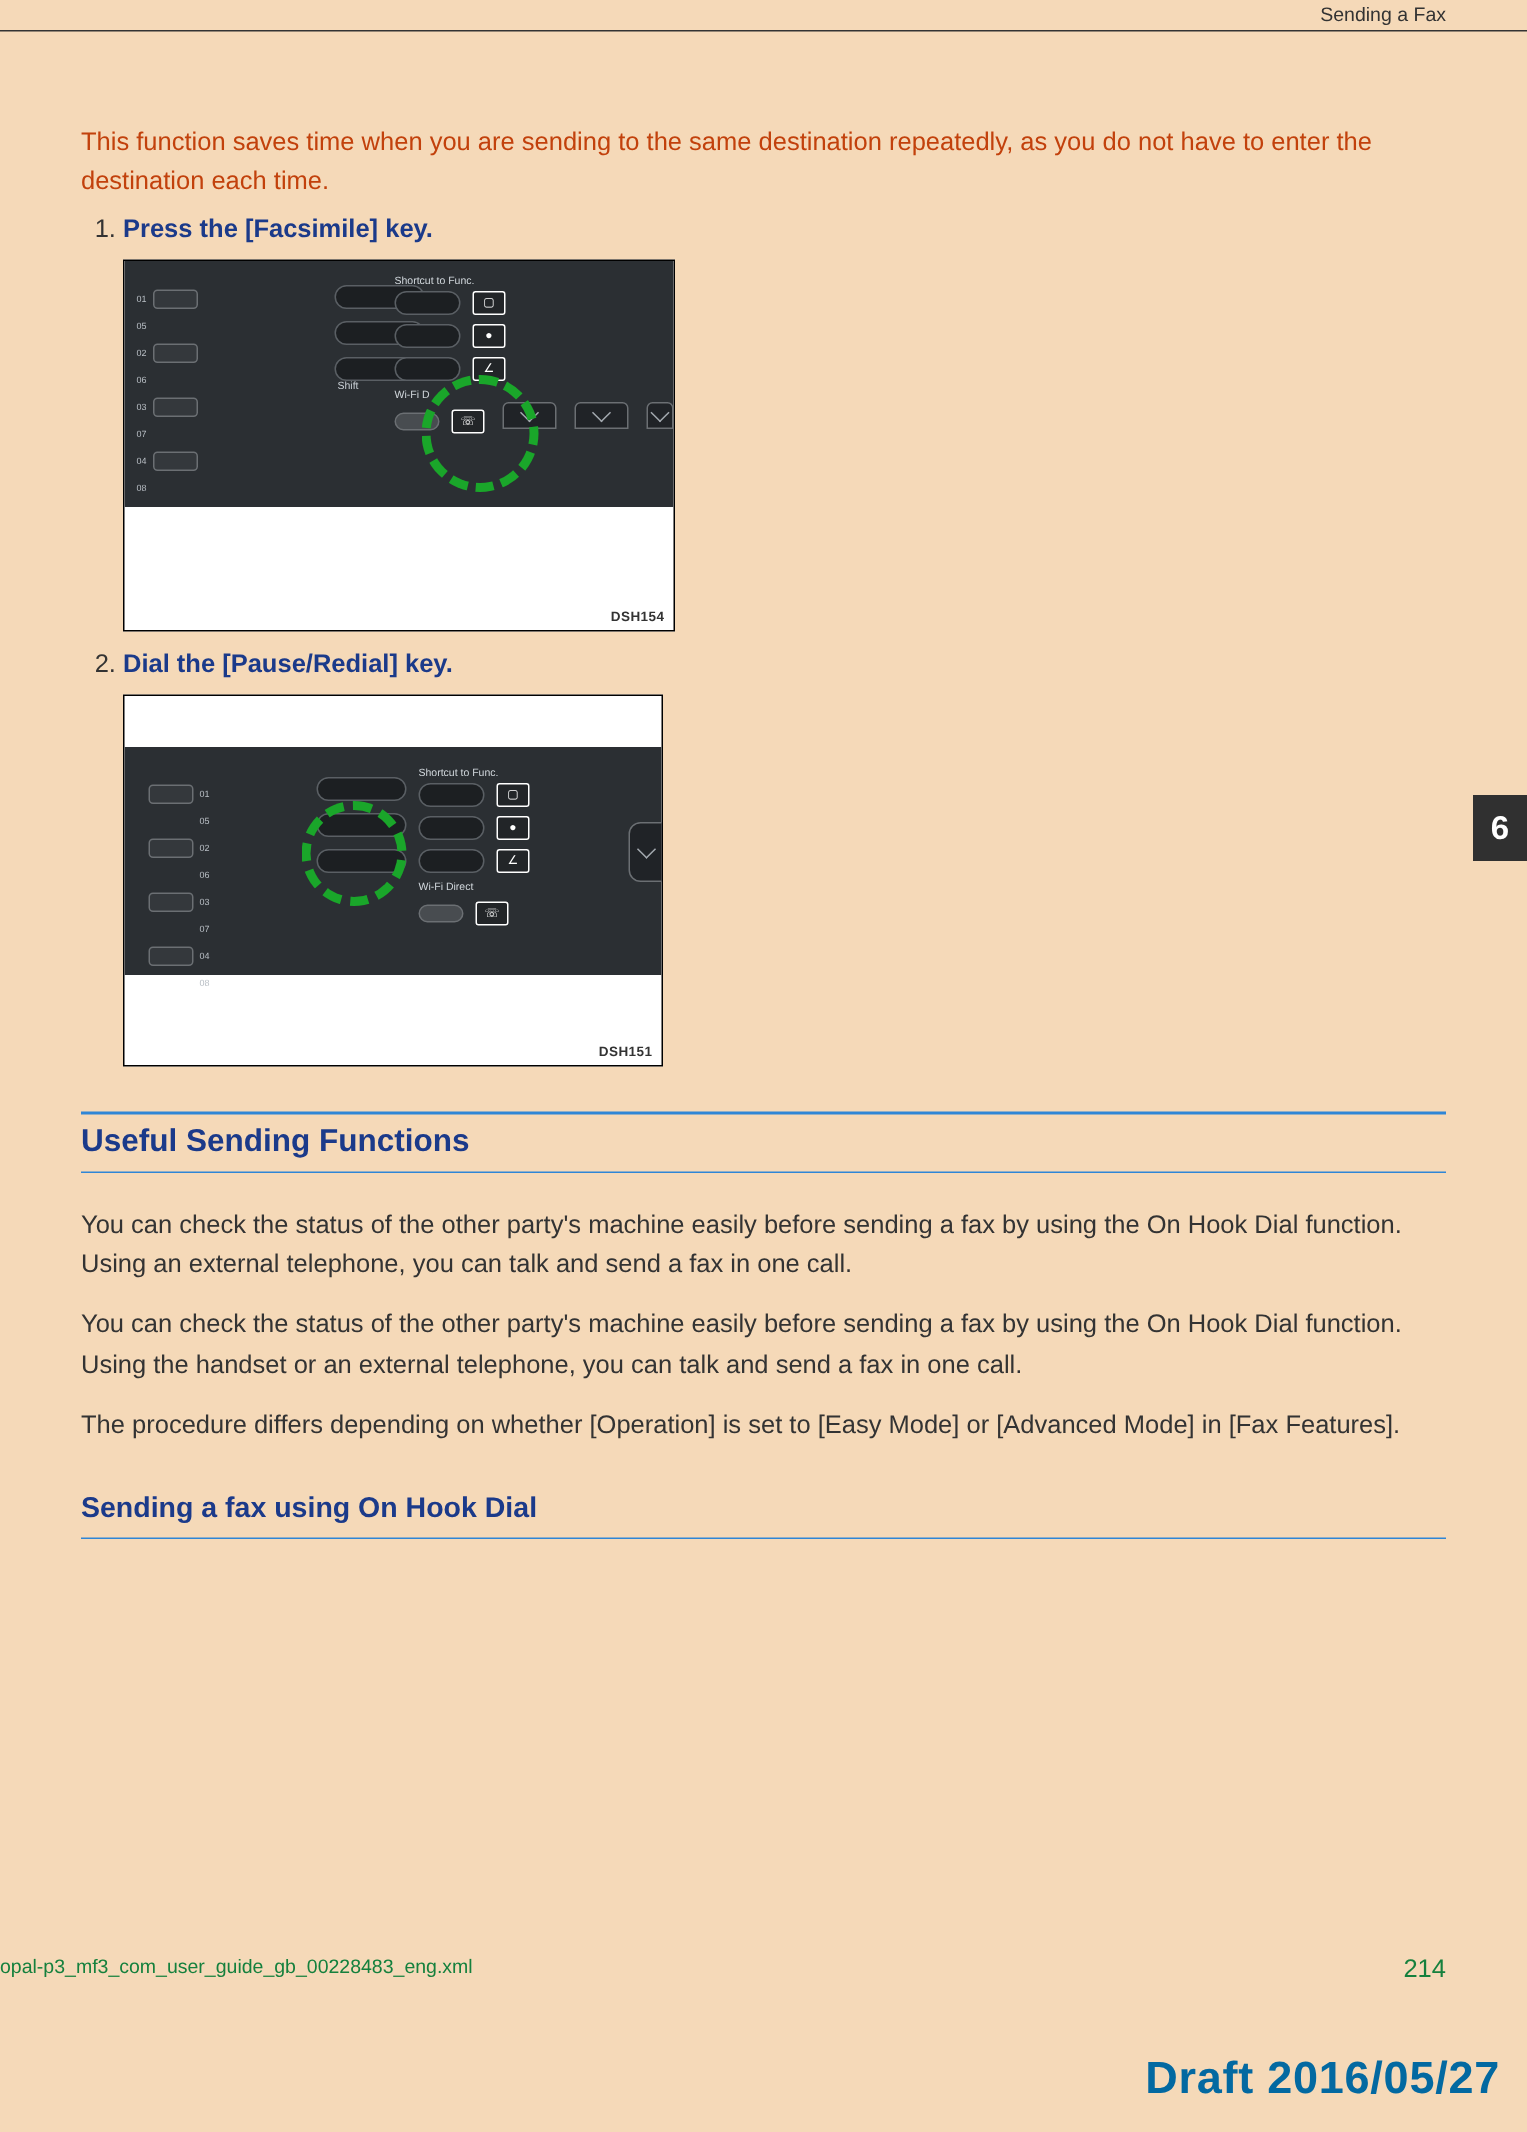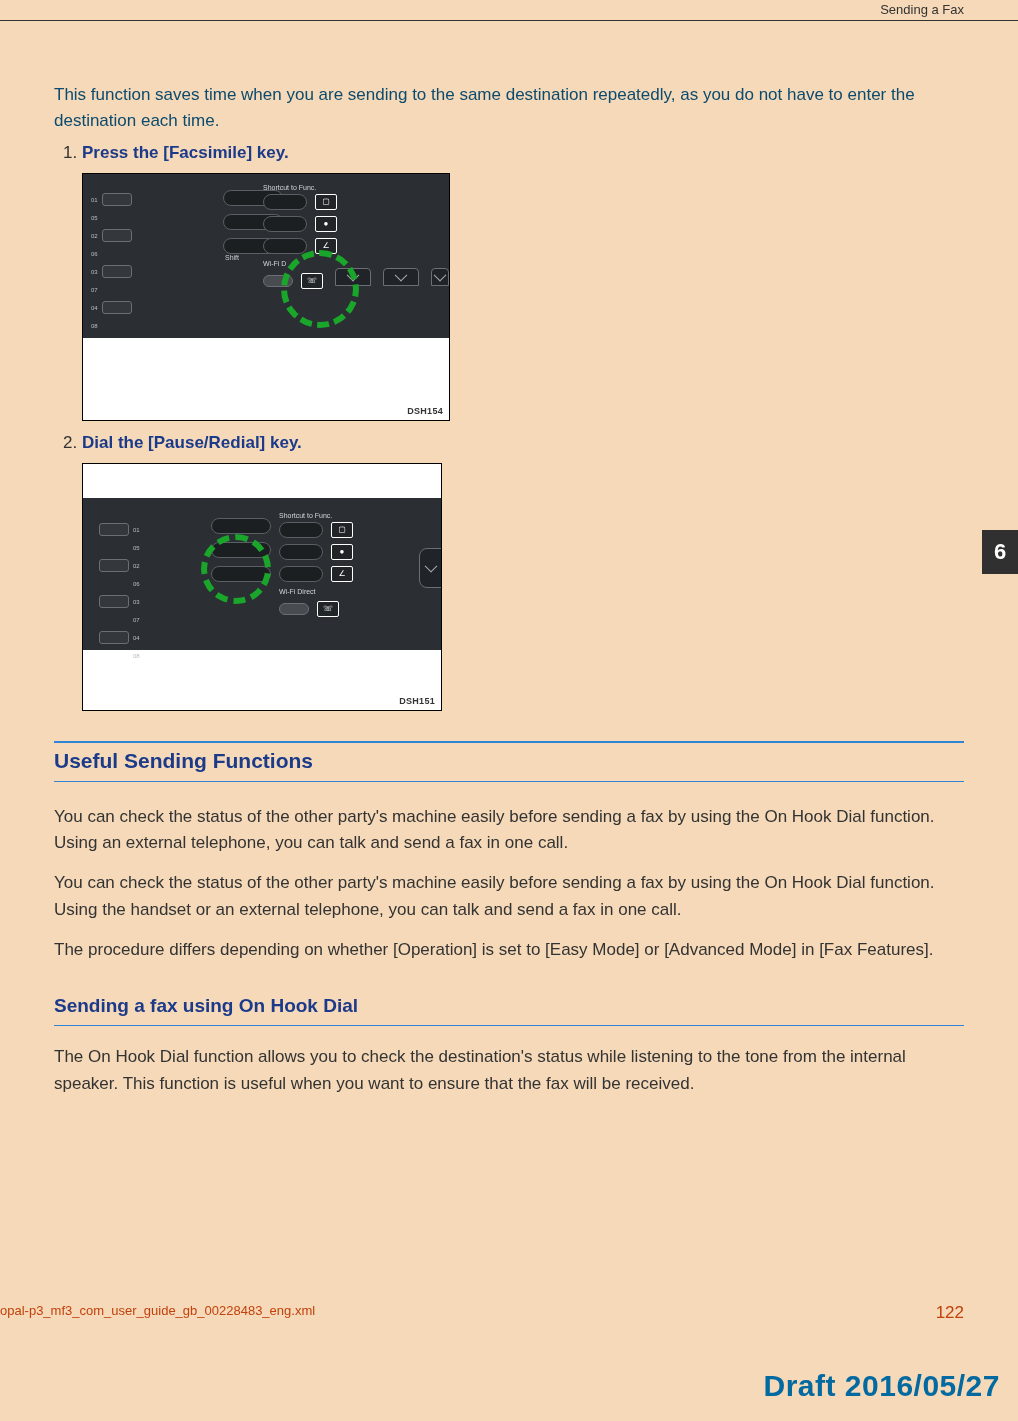--- a/index.html
+++ b/index.html
@@ -26,21 +26,21 @@
     font-size: 13px;
     color: #333;
   }
   .content {
     position: absolute;
     top: 82px; left: 54px; right: 54px;
   }
   .intro {
     font-size: 17px;
     line-height: 1.55;
-    color: #0c4a6e;
+    color: #c2410c;
   }
   ol.steps {
     margin-top: 8px;
     padding-left: 28px;
     font-size: 17px;
   }
   ol.steps > li {
     margin-bottom: 12px;
   }
   ol.steps > li > .step-title {
@@ -226,21 +226,21 @@
     align-items: center;
     justify-content: center;
   }
 
   .footer {
     position: absolute;
     left: 0; right: 54px; bottom: 98px;
     display: flex;
     justify-content: space-between;
     font-size: 14px;
-    color: #c2410c;
+    color: #15803d;
   }
   .footer-file { font-size: 13px; }
   .footer-page { font-size: 17px; }
 
   .draft-stamp {
     position: absolute;
     right: 18px; bottom: 18px;
     font-size: 30px;
     font-weight: bold;
     color: #0369a1;
@@ -444,23 +444,22 @@
       <div class="sec-title">Useful Sending Functions</div>
       <div class="sec-rule-bot"></div>
       <p class="para">You can check the status of the other party's machine easily before sending a fax by using the On Hook Dial function. Using an external telephone, you can talk and send a fax in one call.</p>
       <p class="para">You can check the status of the other party's machine easily before sending a fax by using the On Hook Dial function. Using the handset or an external telephone, you can talk and send a fax in one call.</p>
       <p class="para">The procedure differs depending on whether [Operation] is set to [Easy Mode] or [Advanced Mode] in [Fax Features].</p>
     </div>
 
     <div class="sub-block">
       <div class="sub-title">Sending a fax using On Hook Dial</div>
       <div class="sub-rule"></div>
-      <p class="para">The On Hook Dial function allows you to check the destination's status while listening to the tone from the internal speaker. This function is useful when you want to ensure that the fax will be received.</p>
     </div>
   </div>
 
   <div class="footer">
     <span class="footer-file">opal-p3_mf3_com_user_guide_gb_00228483_eng.xml</span>
-    <span class="footer-page">122</span>
+    <span class="footer-page">214</span>
   </div>
 
   <div class="draft-stamp">Draft 2016/05/27</div>
 </div>
 
 </body></html>

